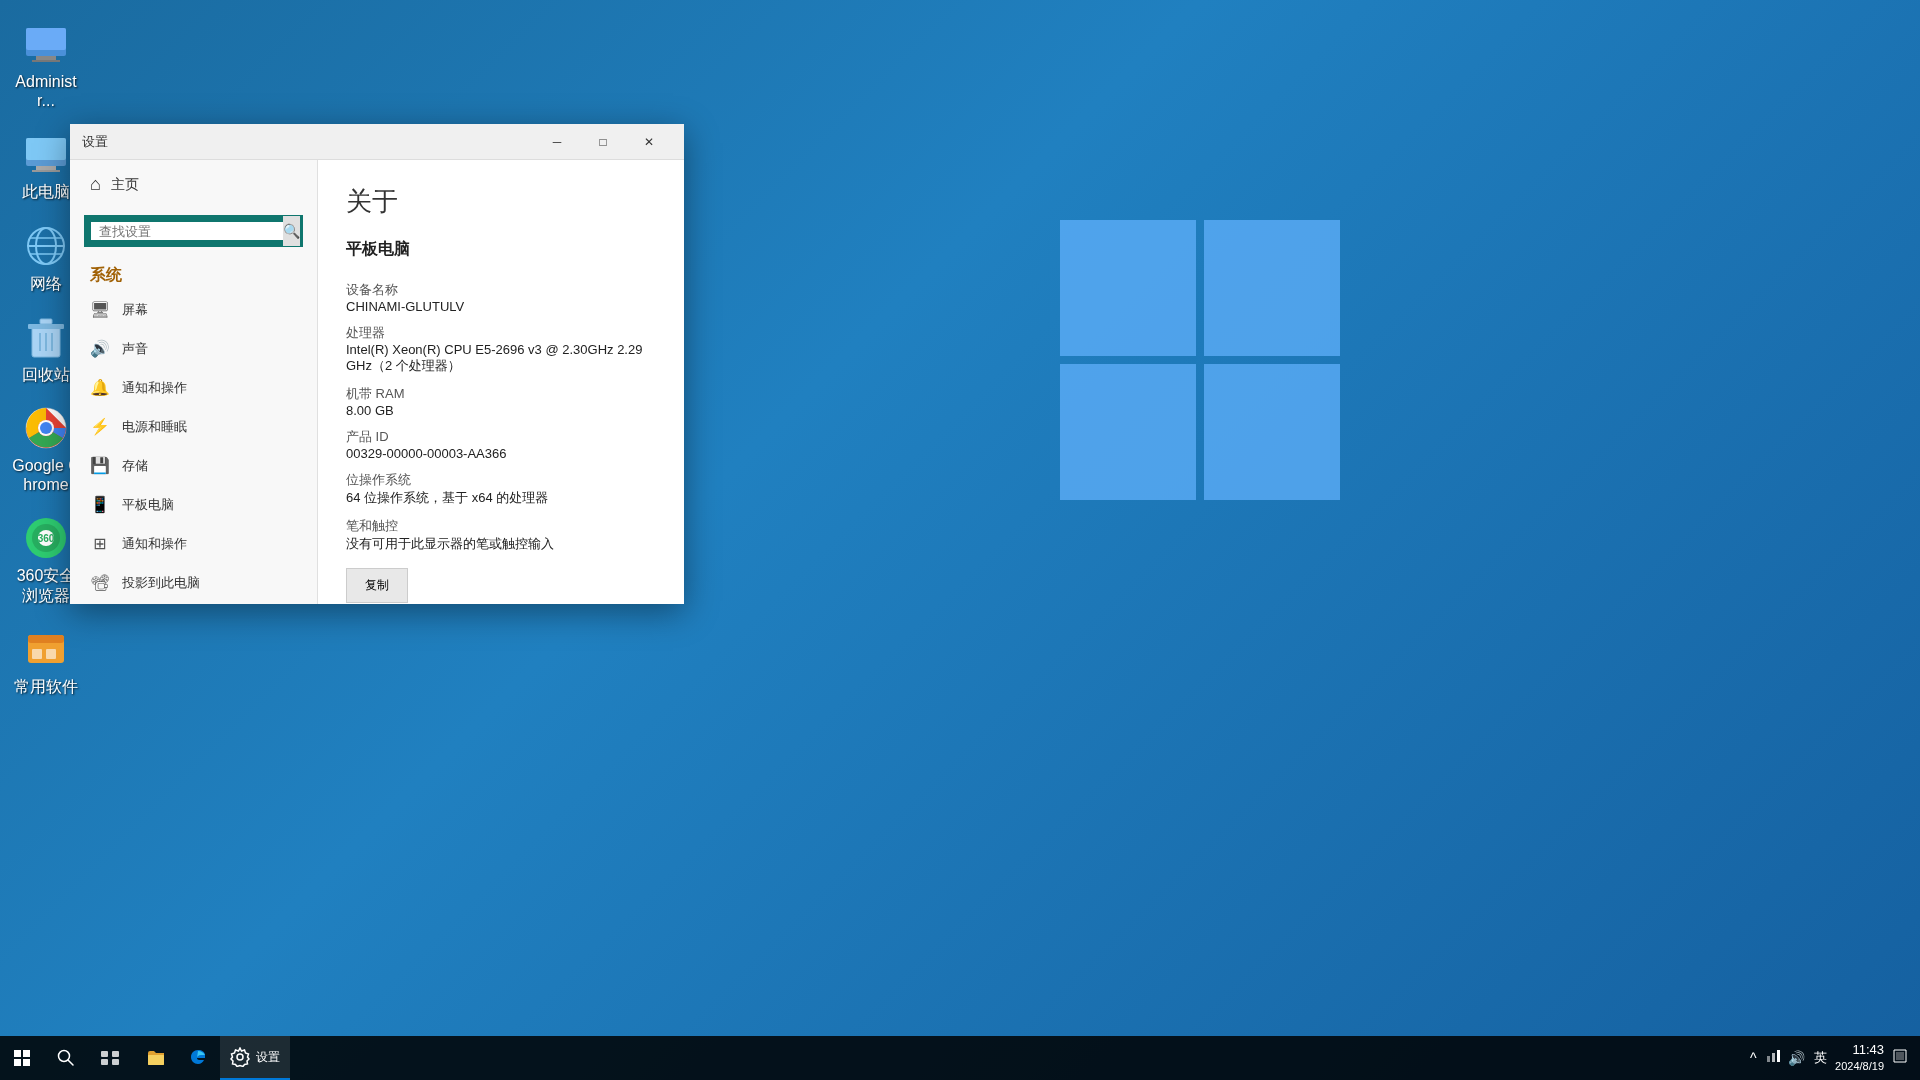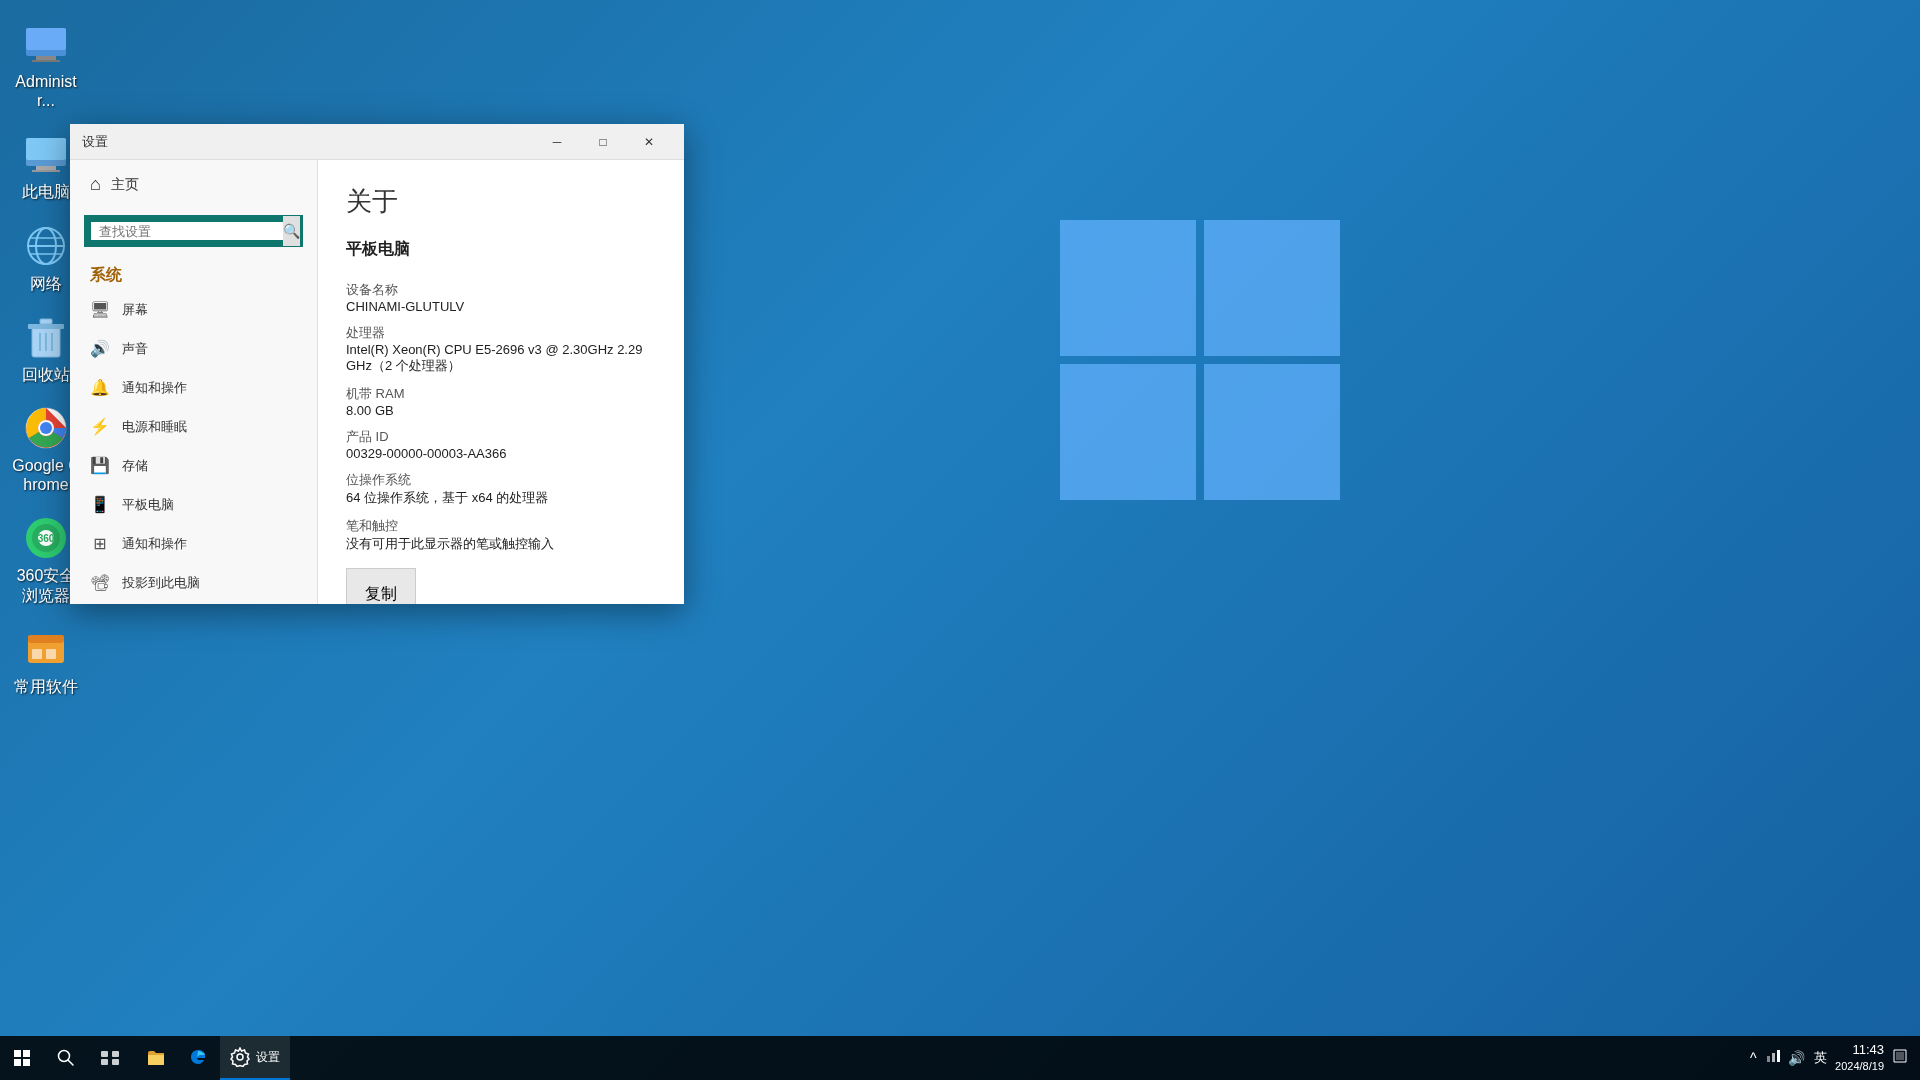--- a/index.html
+++ b/index.html
@@ -315,24 +315,24 @@
       flex-shrink: 0;
     }
     .info-value {
       font-size: 13px;
       color: #222;
       flex: 1;
     }
 
     .action-btn {
       display: inline-block;
-      padding: 15px 18px;
+      padding: 8px 18px;
       background: #e8e8e8;
       border: 1px solid #ccc;
-      font-size: 16px;
+      font-size: 12px;
       cursor: pointer;
       margin: 10px 0 6px;
       font-family: Liberation Serif, serif;
     }
   </style>
 </head>
 <body>
 
 <div class="desktop">
 

